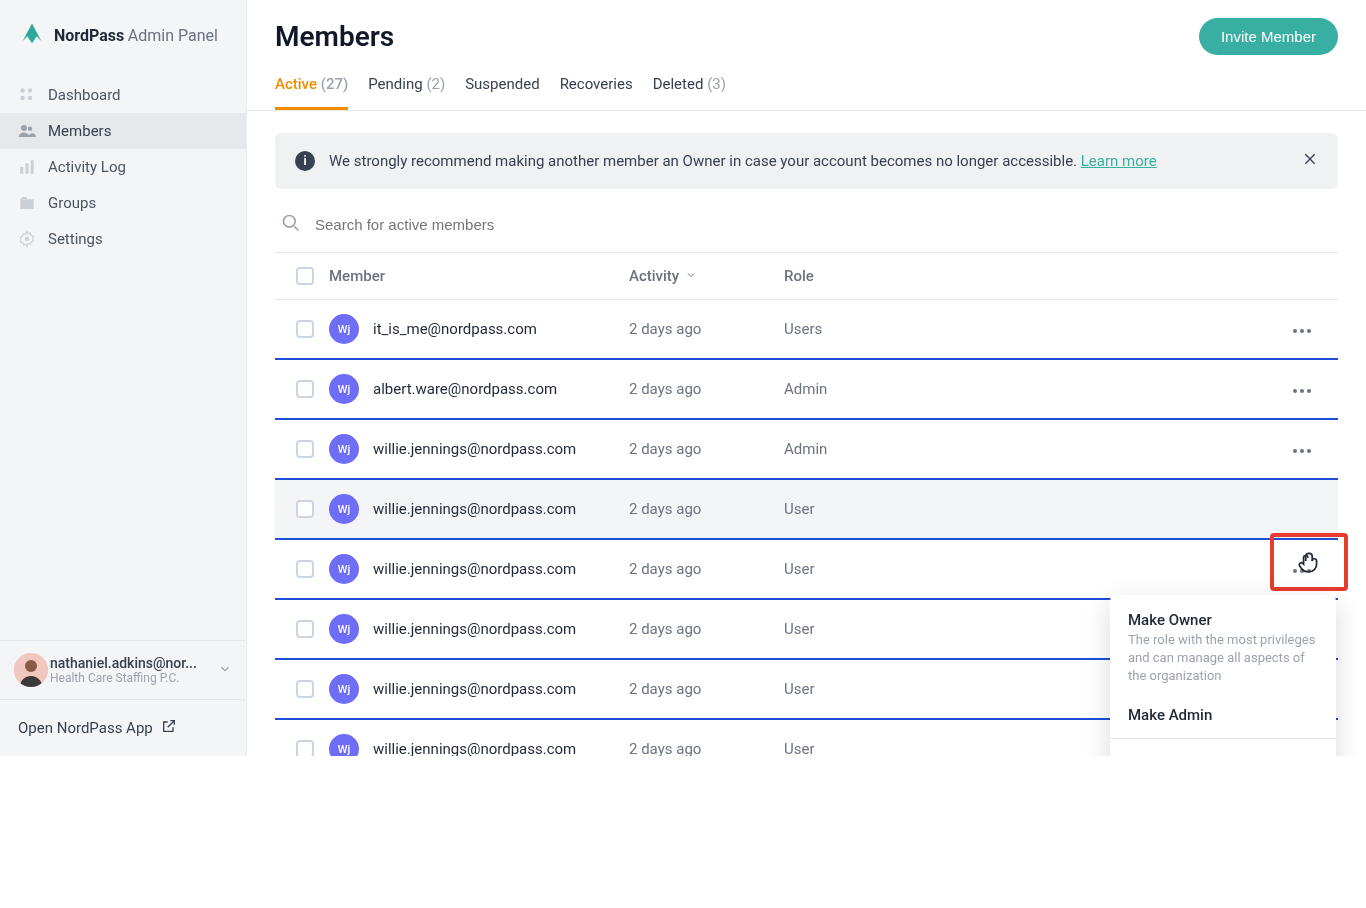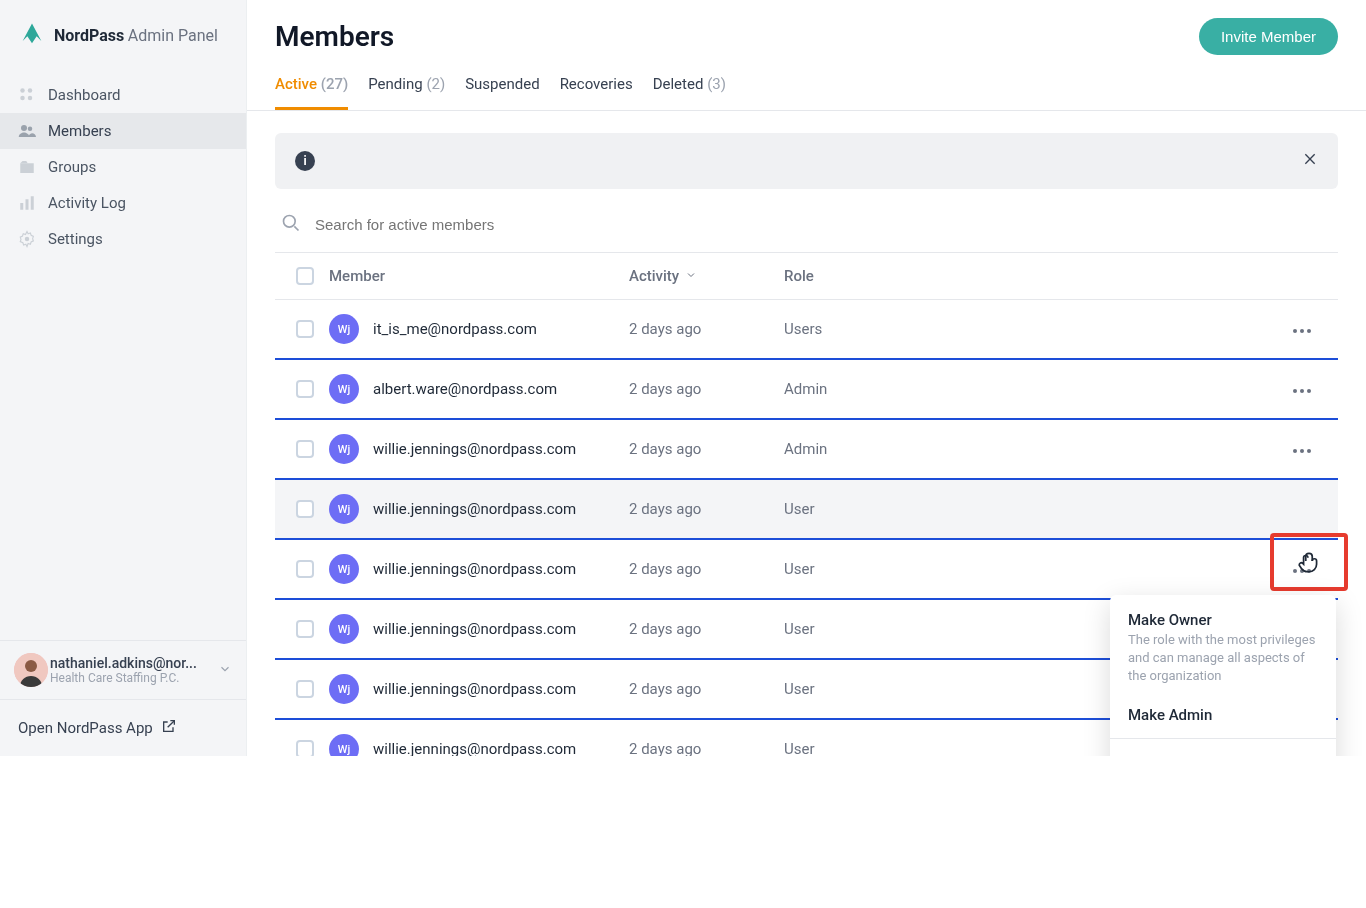--- a/index.html
+++ b/index.html
@@ -108,32 +108,32 @@
         <span class="nicon"><svg viewBox="0 0 24 24" width="18" height="18" fill="#9aa2ac">
               <circle cx="8" cy="8" r="4"></circle>
               <circle cx="16" cy="9" r="3"></circle>
               <path d="M1 20c0-4 4-6 7-6s7 2 7 6z"></path>
               <path d="M14 20c0-3 3-5 5-5s5 2 5 5z"></path>
             </svg></span>
         <span>Members</span>
       </div>
       <div class="nav-item">
         <span class="nicon"><svg viewBox="0 0 24 24" width="18" height="18" fill="#cbd0d6">
-              <path d="M3 7h18v13H3z"></path>
-              <path d="M3 7l3-3h5l2 3"></path>
-            </svg></span>
-        <span>Groups</span>
-      </div>
-      <div class="nav-item">
-        <span class="nicon"><svg viewBox="0 0 24 24" width="18" height="18" fill="#cbd0d6">
               <rect x="3" y="12" width="4" height="9"></rect>
               <rect x="10" y="7" width="4" height="14"></rect>
               <rect x="17" y="3" width="4" height="18"></rect>
             </svg></span>
         <span>Activity Log</span>
+      </div>
+      <div class="nav-item">
+        <span class="nicon"><svg viewBox="0 0 24 24" width="18" height="18" fill="#cbd0d6">
+              <path d="M3 7h18v13H3z"></path>
+              <path d="M3 7l3-3h5l2 3"></path>
+            </svg></span>
+        <span>Groups</span>
       </div>
       <div class="nav-item">
         <span class="nicon"><svg viewBox="0 0 24 24" width="18" height="18" fill="#cbd0d6">
               <circle cx="12" cy="12" r="3"></circle>
               <path d="M12 2l1.5 3 3-1 1 3 3 1.5-1 3 1 3-3 1.5-1 3-3-1L12 22l-1.5-3-3 1-1-3L3 15.5l1-3-1-3L6 8l1-3 3 1z" fill="none" stroke="#cbd0d6" stroke-width="1.5"></path>
             </svg></span>
         <span>Settings</span>
       </div>
     </nav>
     <div class="user-block">
@@ -172,20 +172,23 @@
         <div class="tab active"><span>Active</span> <span class="count">(27)</span></div>
         <div class="tab"><span>Pending</span> <span class="count">(2)</span></div>
         <div class="tab"><span>Suspended</span></div>
         <div class="tab"><span>Recoveries</span></div>
         <div class="tab"><span>Deleted</span> <span class="count">(3)</span></div>
       </div>
 
     <div class="content">
       <div class="banner">
         <span class="info-ico">i</span>
+        <div>
+          <span>We strongly recommend making another member an Owner in case your account becomes no longer accessible. </span><a href="#">Learn more</a>
+        </div>
         <span class="close"><svg width="16" height="16" viewBox="0 0 24 24" stroke="#374151" stroke-width="2" fill="none">
               <path d="M5 5l14 14M19 5L5 19"></path>
             </svg></span>
       </div>
 
       <div class="search">
         <span><svg width="20" height="20" viewBox="0 0 24 24" fill="none" stroke="#9ca3af" stroke-width="2">
               <circle cx="10" cy="10" r="7"></circle>
               <path d="M21 21l-5-5"></path>
             </svg></span>

